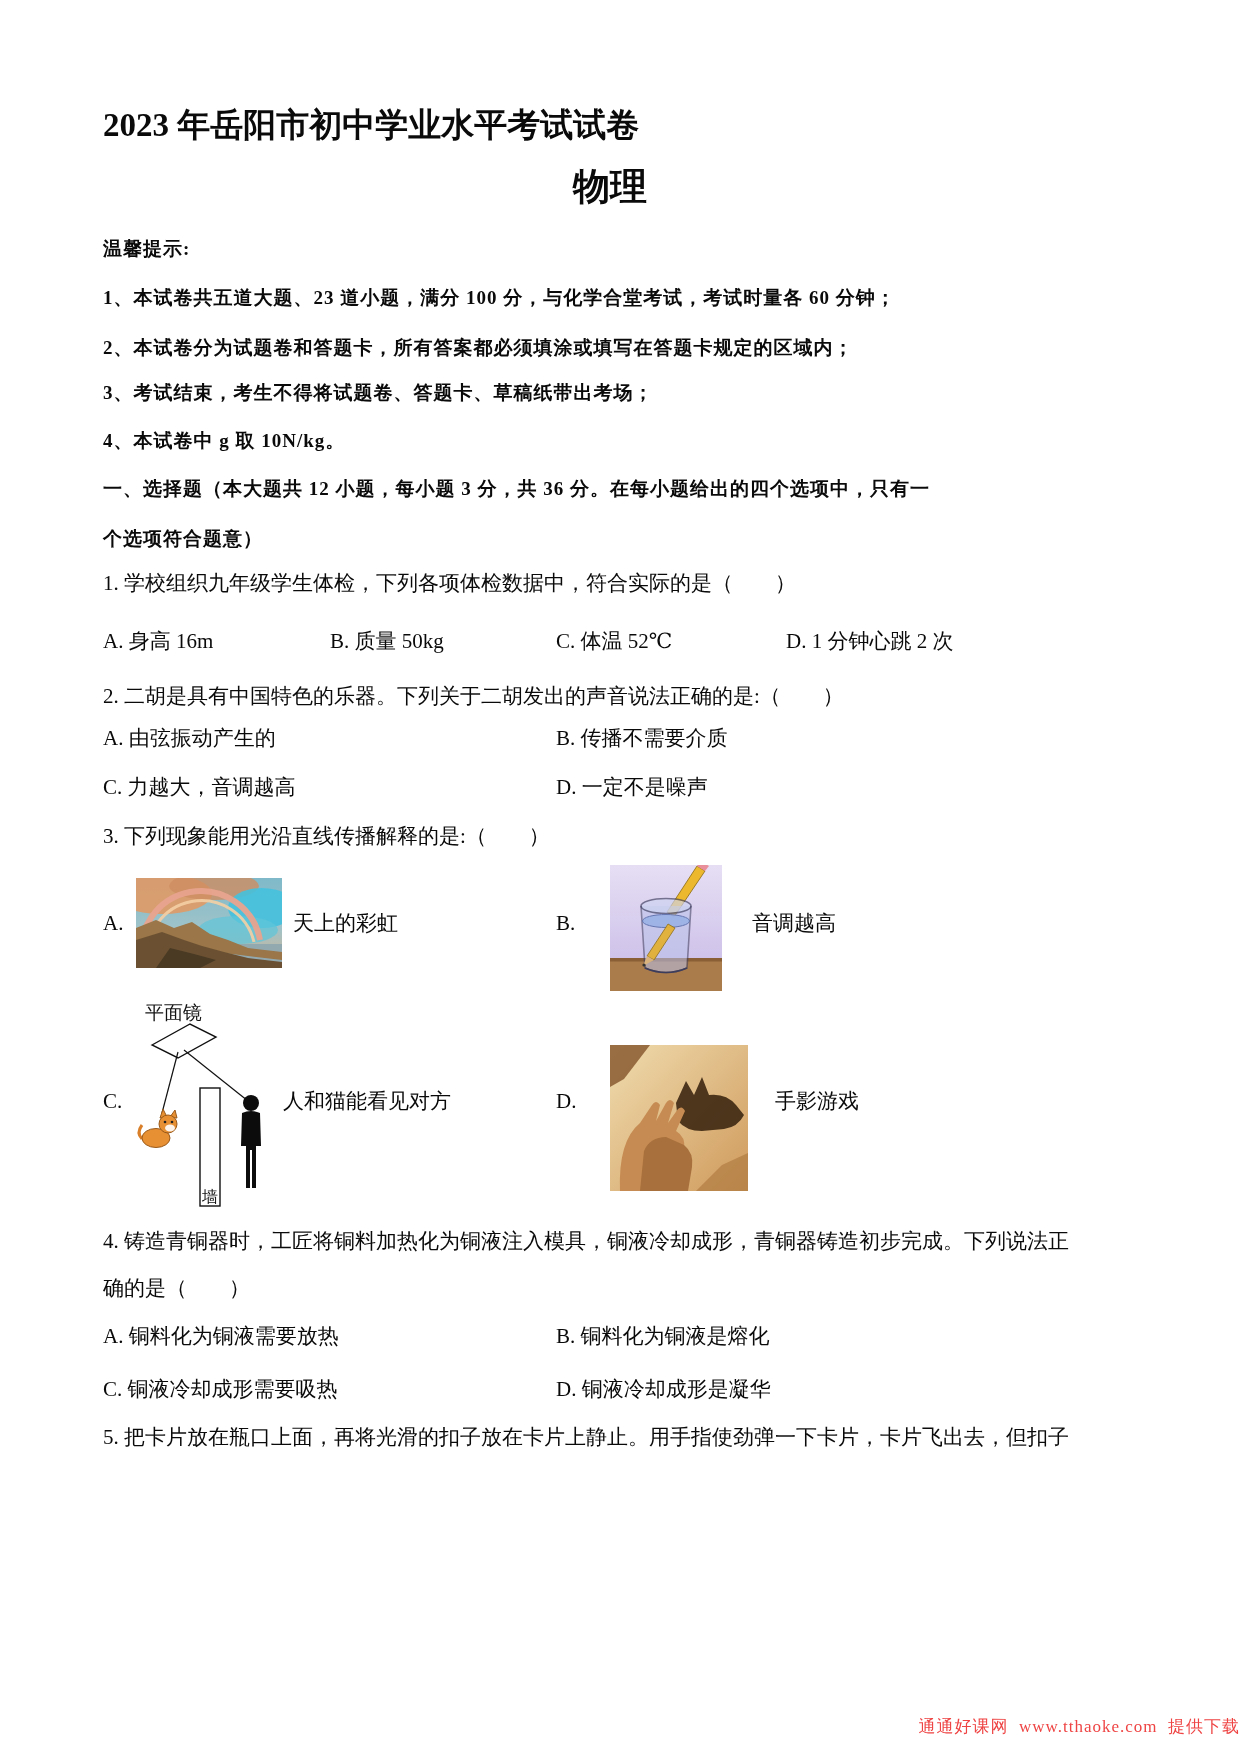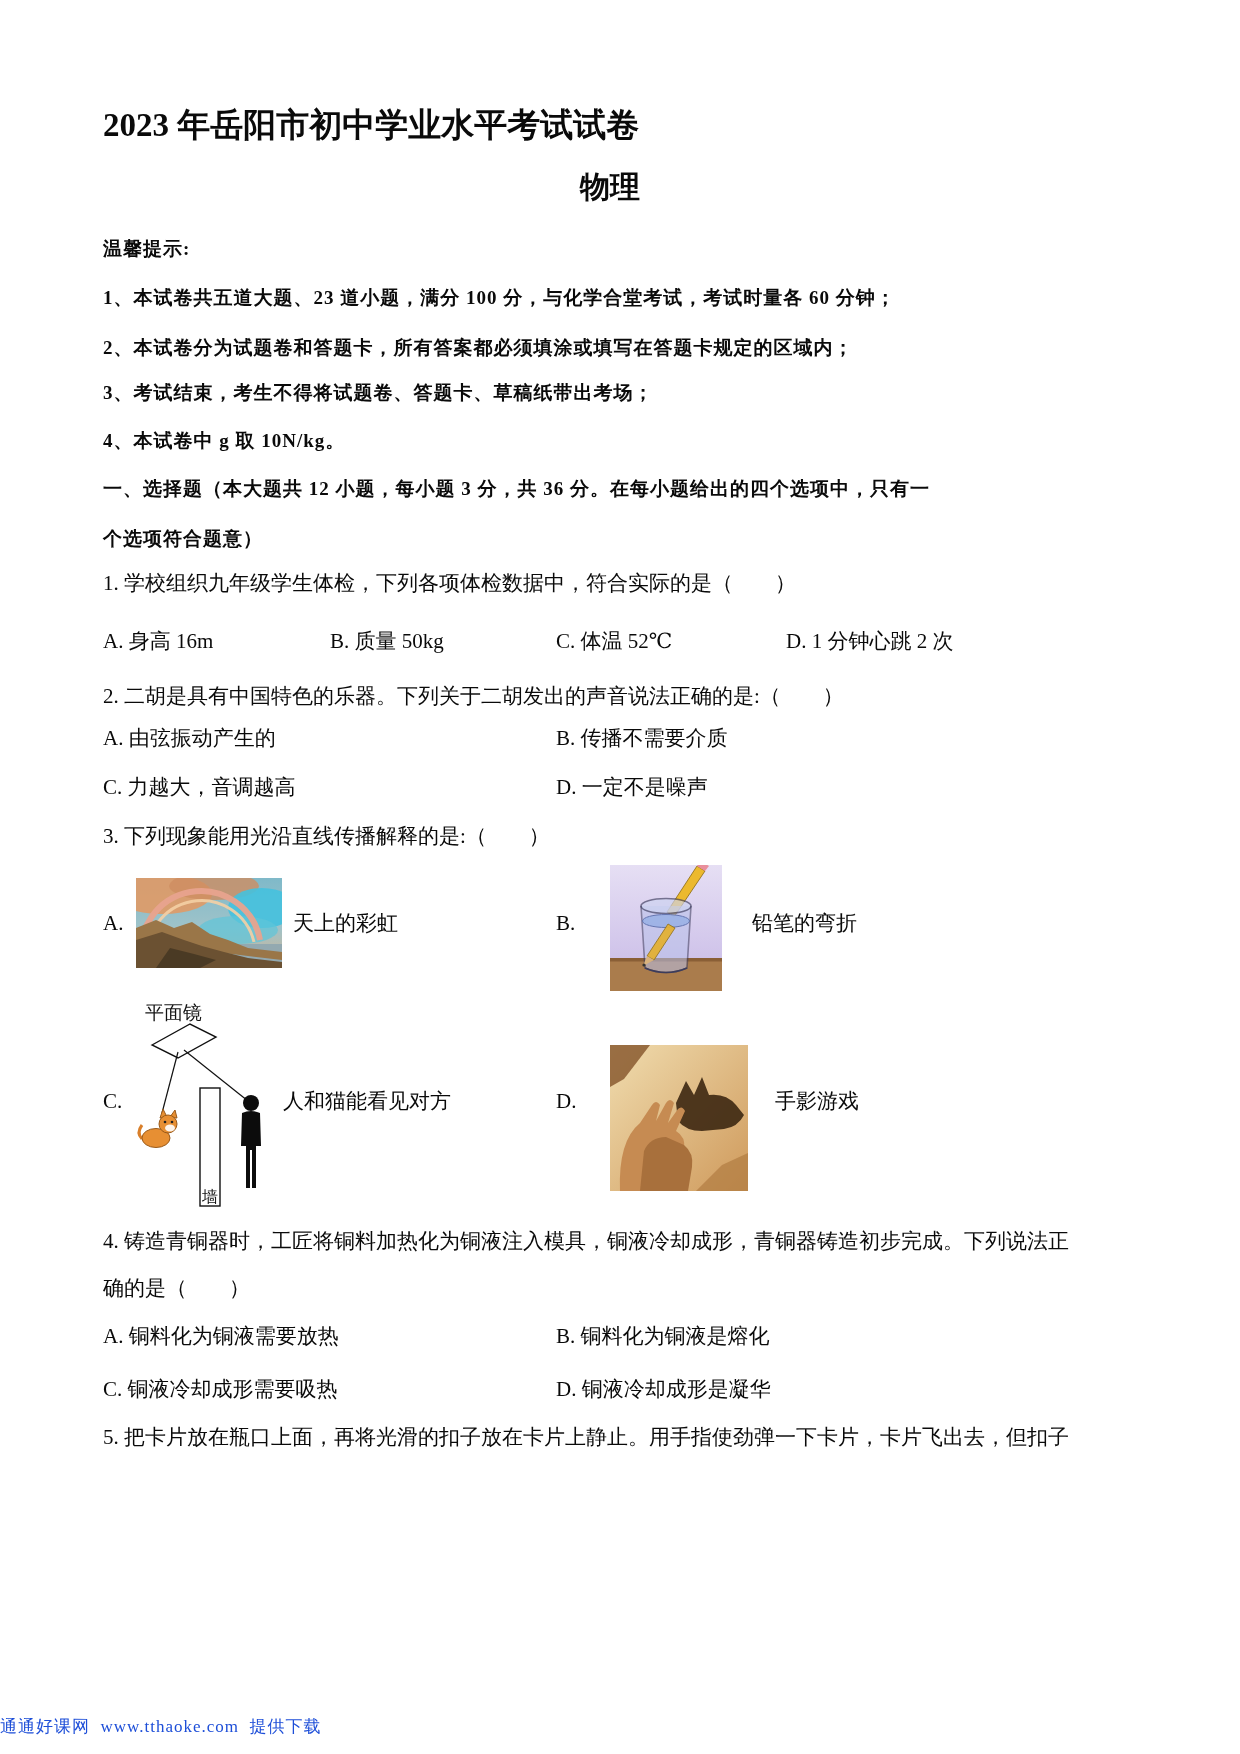--- a/index.html
+++ b/index.html
@@ -19,26 +19,26 @@
     line-height:32px;
   }
   .bold{font-weight:700;}
   .notice{font-size:19px;letter-spacing:1px;}
   .title{
     left:103px;top:103px;width:1014px;
     text-align:left;font-size:33px;font-weight:700;line-height:44px;
   }
   .subject{
     left:103px;top:166px;width:1014px;
-    text-align:center;font-size:30px;font-weight:700;line-height:42px;
+    text-align:center;font-size:37px;font-weight:700;line-height:42px;
   }
   .img{position:absolute;display:block;}
   .footer{
     left:0;top:1715px;width:1240px;
-    text-align:left;font-size:17px;line-height:24px;color:#1d4ed8;
+    text-align:right;font-size:17px;line-height:24px;color:#ef4444;
     letter-spacing:1px;
   }
   svg text{font-family:"Liberation Serif","DejaVu Serif",serif;}
 </style>
 </head>
 <body>
 
 <div class="page">
 
   <div class="line title">2023 年岳阳市初中学业水平考试试卷</div>
@@ -104,21 +104,21 @@
     <polygon points="87,1 95,6 64,52 57,47" fill="#ecb92e" stroke="#8a6a10" stroke-width="0.8"></polygon>
     <polygon points="87,1 95,6 99,1 91,-4" fill="#e98f9c"></polygon>
     <path d="M31,41 L35,103 Q56,112 77,103 L81,41" fill="#b9c2ea" opacity="0.55" stroke="#3c3c5c" stroke-width="1.6"></path>
     <ellipse cx="56" cy="41" rx="25" ry="7.5" fill="#cdd4f1" opacity="0.65" stroke="#3c3c5c" stroke-width="1.6"></ellipse>
     <ellipse cx="56" cy="56" rx="23.5" ry="6.5" fill="#9db3e6" opacity="0.95" stroke="#6071ad" stroke-width="1"></ellipse>
     <polygon points="58,59 65,63 44,95 37,91" fill="#e3b135" stroke="#8a6a10" stroke-width="0.8" opacity="0.95"></polygon>
     <polygon points="44,95 37,91 33,101" fill="#d9b27c"></polygon>
     <circle cx="34" cy="100" r="1.6" fill="#333"></circle>
     <path d="M35,103 Q56,112 77,103" fill="none" stroke="#3c3c5c" stroke-width="1.6"></path>
   </svg>
-  <div class="line" style="left:752px;top:907px">铅笔的弯折</div>
+  <div class="line" style="left:752px;top:907px">音调越高</div>
 
   <div class="line" style="left:103px;top:1085px">C.</div>
   <svg class="img" style="left:112px;top:990px" width="156" height="222" viewBox="0 0 156 222">
     <text x="33" y="29" font-size="19" fill="#111">平面镜</text>
     <polygon points="40,55 78,34 104,47 66,68" fill="#ffffff" stroke="#111" stroke-width="1.4"></polygon>
     <line x1="66" y1="62" x2="50" y2="123" stroke="#111" stroke-width="1.2"></line>
     <line x1="72" y1="60" x2="136" y2="111" stroke="#111" stroke-width="1.2"></line>
     <rect x="88" y="98" width="20" height="118" fill="#ffffff" stroke="#111" stroke-width="1.4"></rect>
     <text x="90" y="212" font-size="16" fill="#111">墙</text>
 

